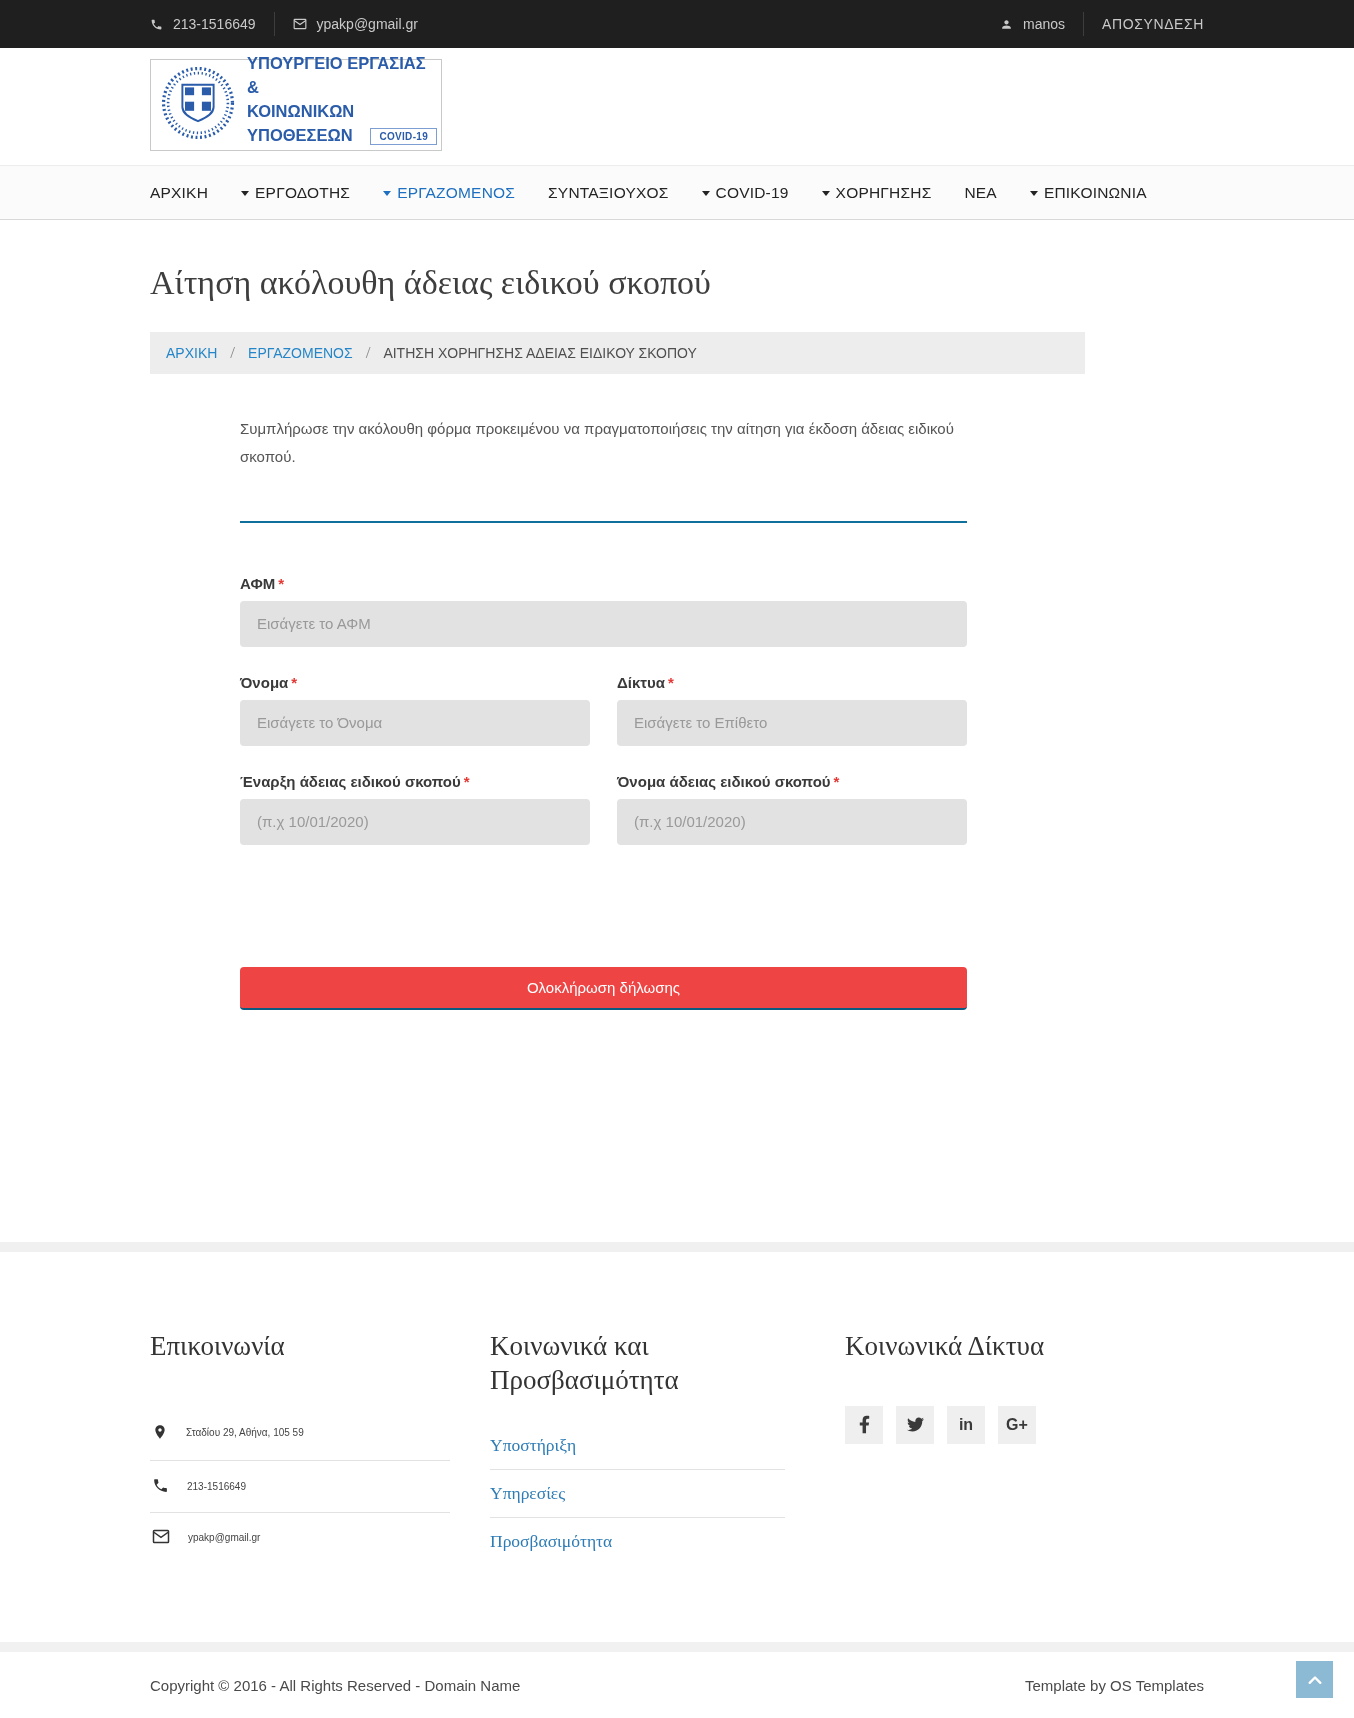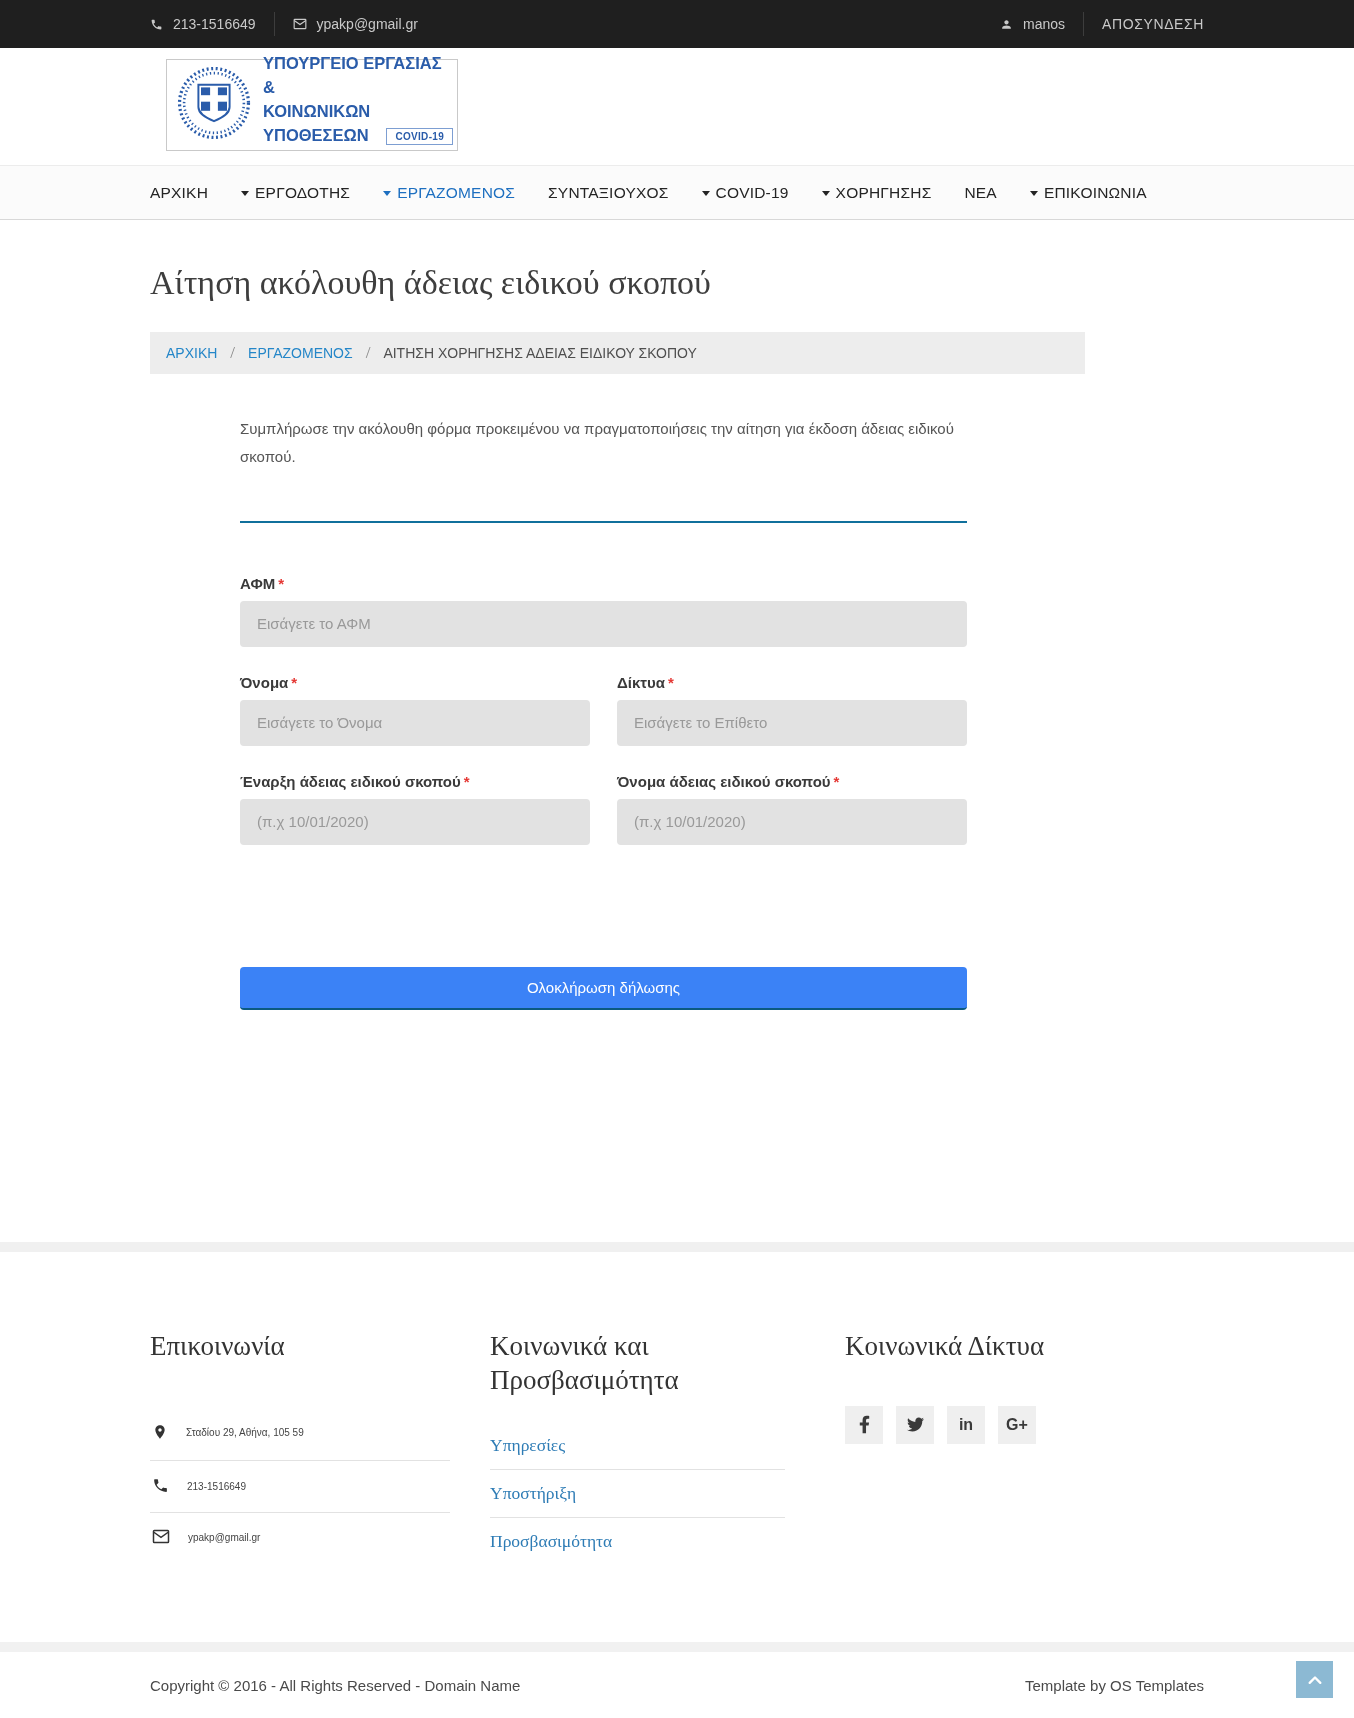--- a/index.html
+++ b/index.html
@@ -18,21 +18,21 @@
   .tb-group { display:flex; align-items:center; }
   .tb-item { display:flex; align-items:center; gap:10px; color:#c9c9c9; text-decoration:none; }
   .tb-item svg { display:block; }
   .tb-sep { width:1px; height:24px; background:#3d3d3d; margin:0 18px; }
   .tb-logout { letter-spacing:.6px; }
 
   
   .header { height:117px; background:#fff; }
   .header .container { position:relative; height:100%; }
   .logo-box {
-    position:absolute; left:16px; top:11px;
+    position:absolute; left:0; top:11px;
     width:292px; height:92px;
     border:1px solid #c9c9c9; background:#fff;
     display:flex; align-items:center; padding:4px 8px;
     text-decoration:none;
   }
   .ministry-name {
     margin-left:10px; margin-top:-10px;
     font-size:16.5px; font-weight:bold; line-height:1.45;
     color:#2a5caa;
   }
@@ -87,21 +87,21 @@
   .txt-input {
     width:100%; height:46px; background:#e2e2e2;
     border:none; border-radius:4px; padding:0 17px;
     font-size:15px; color:#333; font-family:inherit; outline:none;
   }
   .txt-input::placeholder { color:#999; }
   .two-col { display:flex; justify-content:space-between; }
   .col { width:350px; }
   .submit-btn {
     margin-top:95px; width:100%; height:43px;
-    background:#3b82f6; border:none; border-bottom:2px solid #0b5a80;
+    background:#ef4444; border:none; border-bottom:2px solid #0b5a80;
     border-radius:4px; color:#fff; font-size:15px; font-family:inherit; cursor:pointer;
   }
 
   
   .band { height:10px; background:#f0f0f0; }
   .footer { height:390px; background:#fff; padding-top:78px; }
   .footer .container { display:flex; }
   .f-col-1 { width:340px; padding-right:40px; }
   .f-col-2 { width:355px; padding-right:60px; }
   .f-col-3 { flex:1; }
@@ -322,22 +322,22 @@
         <span><svg width="18" height="15" viewBox="0 0 24 20" fill="none" stroke="currentColor" stroke-width="2">
               <rect x="2" y="2" width="20" height="16" rx="1"></rect>
               <path d="M2 4l10 7 10-7"></path>
             </svg></span>
         <span>ypakp@gmail.gr</span>
       </div>
     </div>
 
     <div class="f-col-2">
       <h3 class="f-heading">Κοινωνικά και Προσβασιμότητα</h3>
+      <a class="f-link">Υποστήριξη</a>
       <a class="f-link">Υπηρεσίες</a>
-      <a class="f-link">Υποστήριξη</a>
       <a class="f-link">Προσβασιμότητα</a>
     </div>
 
     <div class="f-col-3">
       <h3 class="f-heading">Κοινωνικά Δίκτυα</h3>
       <div class="social-row">
         <a class="social-sq">
           <svg width="11" height="19" viewBox="0 0 320 512" fill="currentColor">
               <path d="M279.14 288l14.22-92.66h-88.91v-60.13c0-25.35 12.42-50.06 52.24-50.06h40.42V6.26S260.43 0 225.36 0c-73.22 0-121.08 44.38-121.08 124.72v70.62H22.89V288h81.39v224h100.17V288z"></path>
             </svg>

